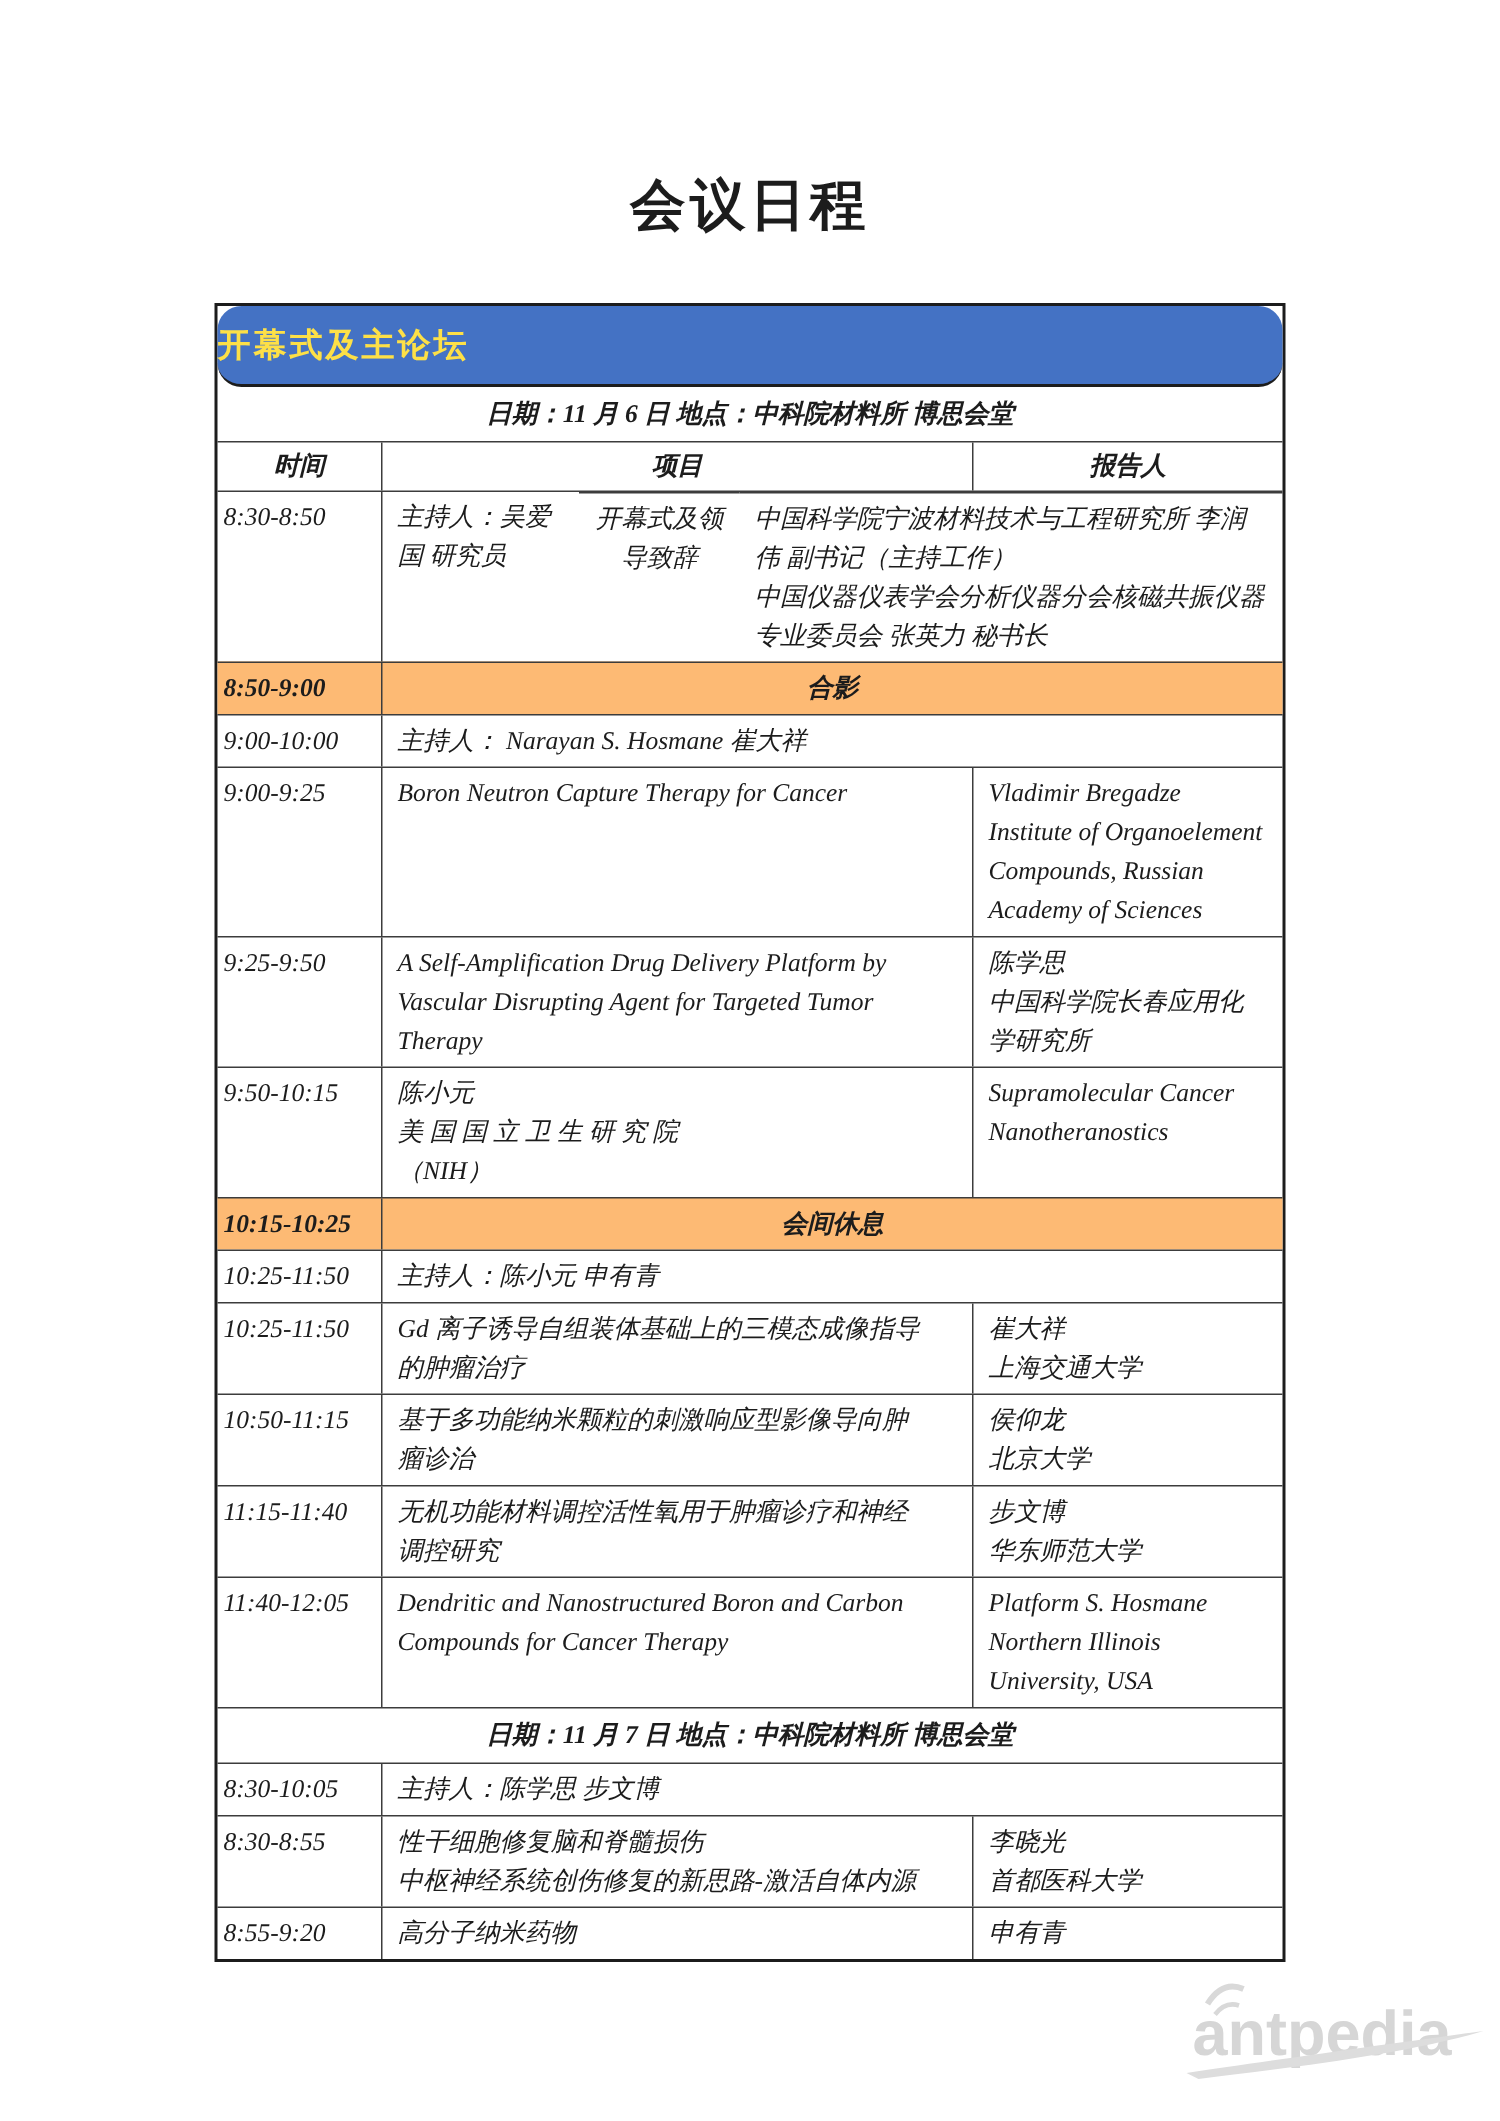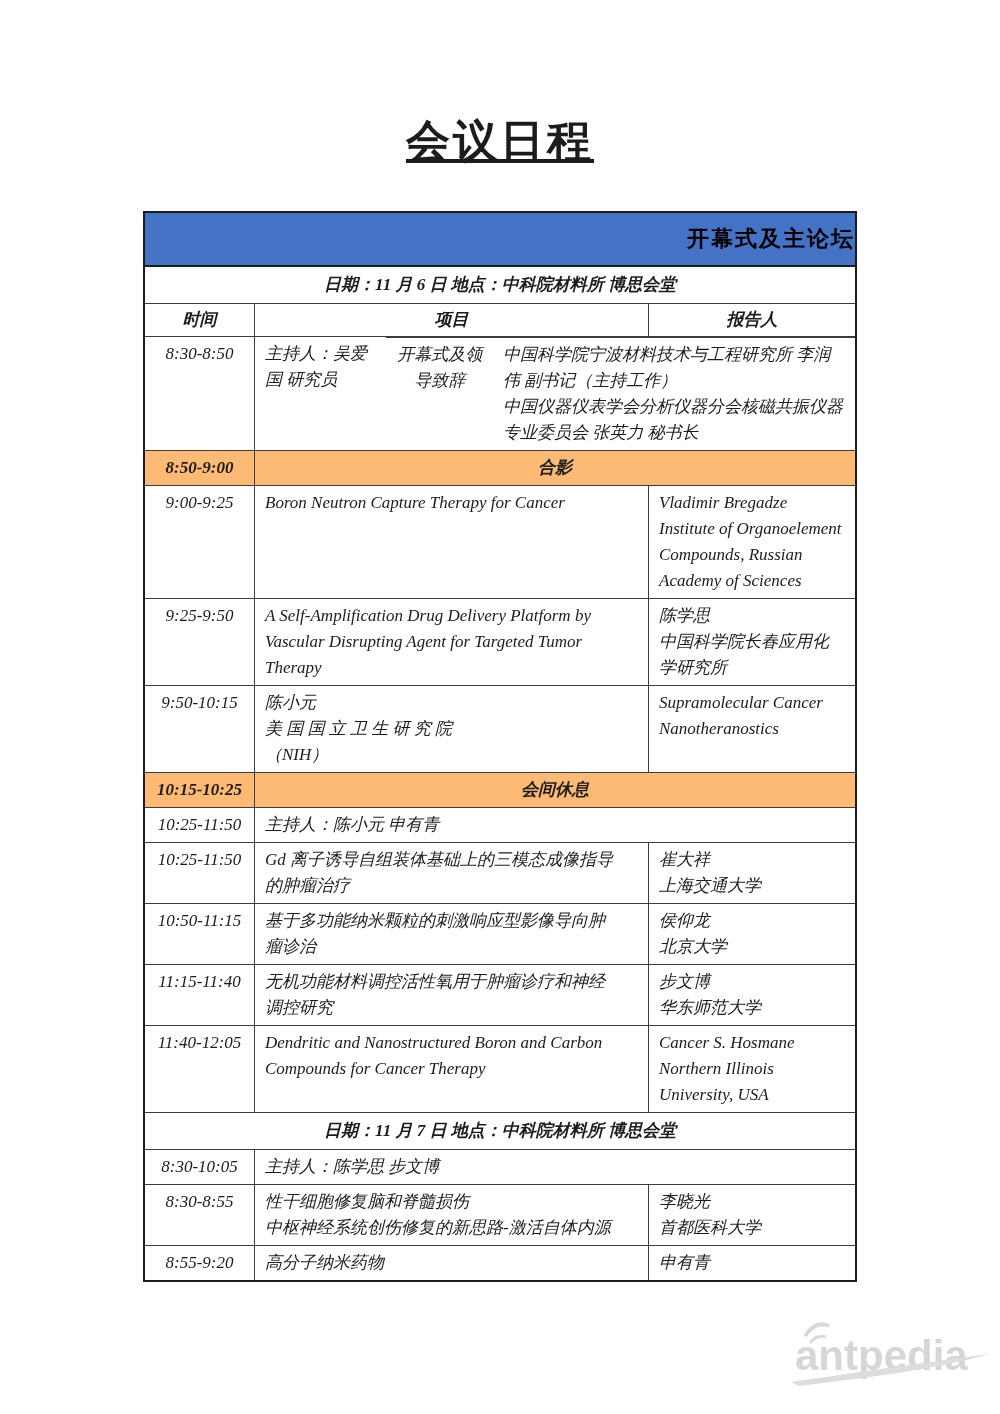--- a/index.html
+++ b/index.html
@@ -4,40 +4,41 @@
 <style>
   html,body{margin:0;padding:0;}
   body{
     width:1000px;height:1414px;background:#ffffff;
     font-family:"Liberation Serif","DejaVu Serif",serif;
     color:#1c1c1c;
   }
   .page{position:relative;width:1000px;height:1414px;background:#ffffff;overflow:hidden;}
   .doc-title{
     margin:0;padding-top:112px;padding-bottom:40px;
-    text-align:center;font-size:44px;font-weight:bold;letter-spacing:3px;text-decoration:underline;
+    text-align:center;font-size:37px;font-weight:bold;letter-spacing:3px;
   }
   .table-wrap{
     margin-left:143px;width:714px;
     border:2px solid #1c1c1c;box-sizing:border-box;
     background:#ffffff;
   }
   .banner{
-    background:#4472C4;color:#000000;
+    background:#4472C4;color:#fde047;
     font-weight:bold;font-size:22px;letter-spacing:2px;
-    text-align:right;padding:11px 0;
+    text-align:left;padding:11px 0;
     border-bottom:2px solid #1c1c1c;
+    border-radius:16px;
   }
   .t-row{display:grid;border-top:1px solid #3c3c3c;font-size:17px;font-style:italic;}
   #rows .t-row:first-child{border-top:none;}
   .r-date{grid-template-columns:1fr;}
   .r-cols,.r-talk{grid-template-columns:109px 394px 1fr;}
   .r-group,.r-break,.r-host{grid-template-columns:109px 1fr;}
   .cell{padding:4px 10px;box-sizing:border-box;line-height:26px;}
-  .time-cell{text-align:center;padding:4px 4px;}
+  .time-cell{text-align:left;padding:4px 4px;}
   .col-border{border-left:1px solid #3c3c3c;}
   .center{text-align:center;}
   .bold{font-weight:bold;}
   .shaded{background:#fdba74;}
   .r-date .date-cell{font-weight:bold;text-align:center;padding:5px 10px;}
   .hcell{font-weight:bold;text-align:center;padding:3px 10px;line-height:26px;}
   .group-stack{display:flex;flex-direction:row;}
   .gsub{padding:4px 10px;line-height:26px;border-top:1px solid #3c3c3c;}
   .gsub:first-child{border-top:none;}
   .line{line-height:26px;}
@@ -69,20 +70,24 @@
             <div class="gsub">
               <div class="line">中国科学院宁波材料技术与工程研究所 李润伟 副书记（主持工作）</div>
               <div class="line">中国仪器仪表学会分析仪器分会核磁共振仪器专业委员会 张英力 秘书长</div>
             </div>
           </div>
         </div>
         <div class="t-row r-break shaded">
           <div class="cell time-cell bold">8:50-9:00</div>
           <div class="cell col-border center bold">合影</div>
         </div>
+        <div class="t-row r-host">
+          <div class="cell time-cell">9:00-10:00</div>
+          <div class="cell col-border">主持人： Narayan S. Hosmane  崔大祥</div>
+        </div>
         <div class="t-row r-talk">
           <div class="cell time-cell">9:00-9:25</div>
           <div class="cell col-border">
             <div class="line">Boron Neutron Capture Therapy for Cancer</div>
           </div>
           <div class="cell col-border">
             <div class="line">Vladimir Bregadze</div>
             <div class="line">Institute of Organoelement</div>
             <div class="line">Compounds, Russian</div>
             <div class="line">Academy of Sciences</div>
@@ -153,21 +158,21 @@
             <div class="line">华东师范大学</div>
           </div>
         </div>
         <div class="t-row r-talk">
           <div class="cell time-cell">11:40-12:05</div>
           <div class="cell col-border">
             <div class="line">Dendritic and Nanostructured Boron and Carbon</div>
             <div class="line">Compounds for Cancer Therapy</div>
           </div>
           <div class="cell col-border">
-            <div class="line">Cancer S. Hosmane</div>
+            <div class="line">Platform S. Hosmane</div>
             <div class="line">Northern Illinois</div>
             <div class="line">University, USA</div>
           </div>
         </div>
         <div class="t-row r-date">
           <div class="cell date-cell">日期：11 月 7 日   地点：中科院材料所 博思会堂</div>
         </div>
         <div class="t-row r-host">
           <div class="cell time-cell">8:30-10:05</div>
           <div class="cell col-border">主持人：陈学思 步文博</div>

